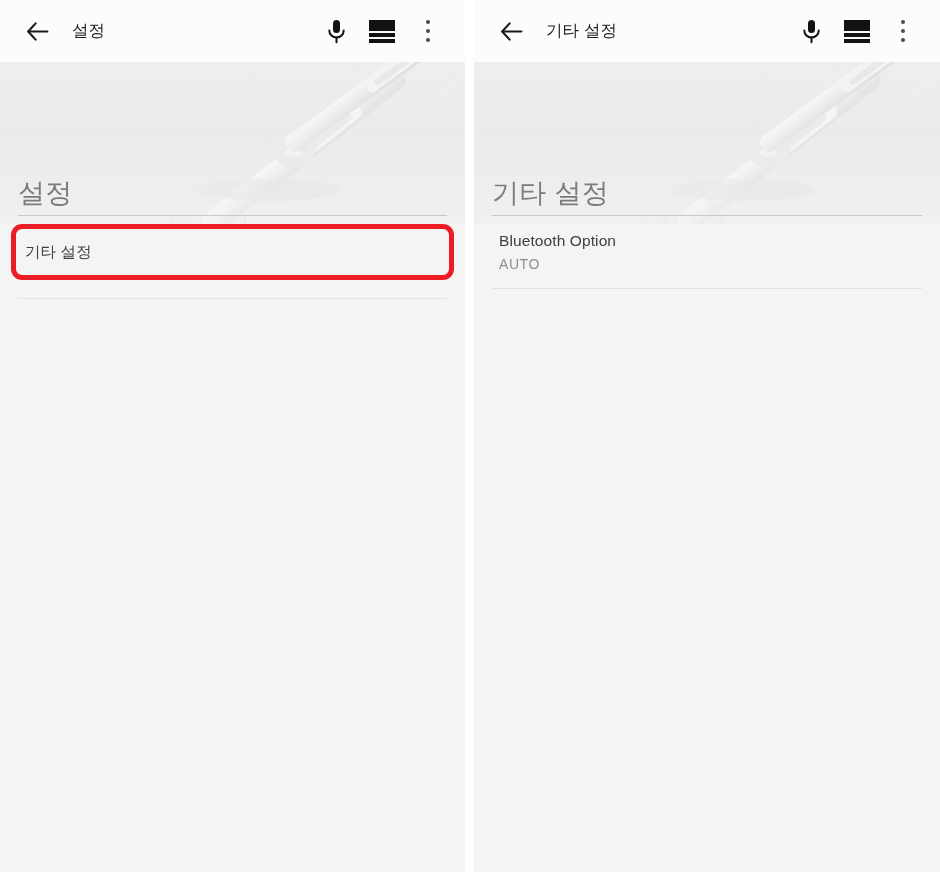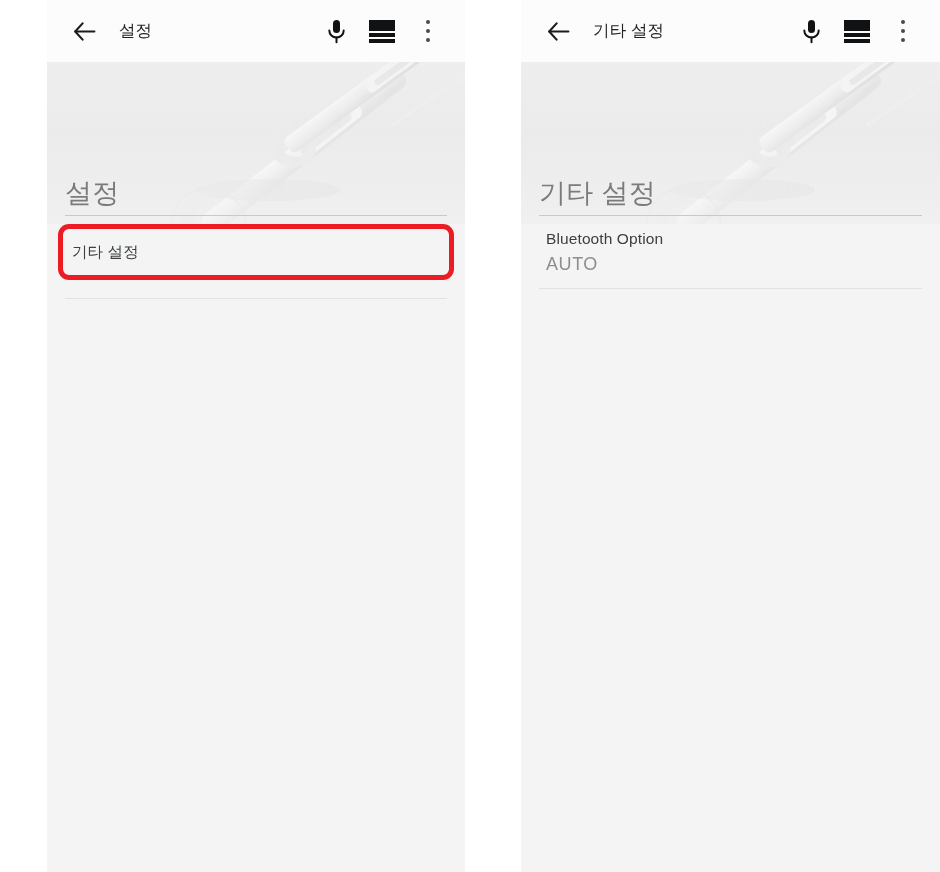--- a/index.html
+++ b/index.html
@@ -19,21 +19,20 @@
     display: flex;
     background: #ffffff;
   }
 
   
   .panel {
     position: relative;
     height: 872px;
     background: #f4f4f4;
     overflow: hidden;
-    margin-left: 47px;
   }
   .panel-left  { width: 465px; }
   .panel-gap   { width: 9px; height: 872px; background: #ffffff; flex: 0 0 9px; }
   .panel-right { width: 466px; }
 
   
   .toolbar {
     position: relative;
     height: 62px;
     background: #fcfcfc;
@@ -155,21 +154,21 @@
     padding-left: 7px;
     cursor: pointer;
   }
   .row-title {
     font-size: 15.5px;
     color: #3c4043;
     letter-spacing: 0.1px;
     line-height: 1.3;
   }
   .row-sub {
-    font-size: 18px;
+    font-size: 14px;
     color: #8e8e8e;
     letter-spacing: 0.55px;
     margin-top: 5px;
     line-height: 1.2;
   }
   .row.two-line { height: 73px; }
 
   
   .row.highlighted { border-bottom-color: transparent; }
   .highlight-ring {

